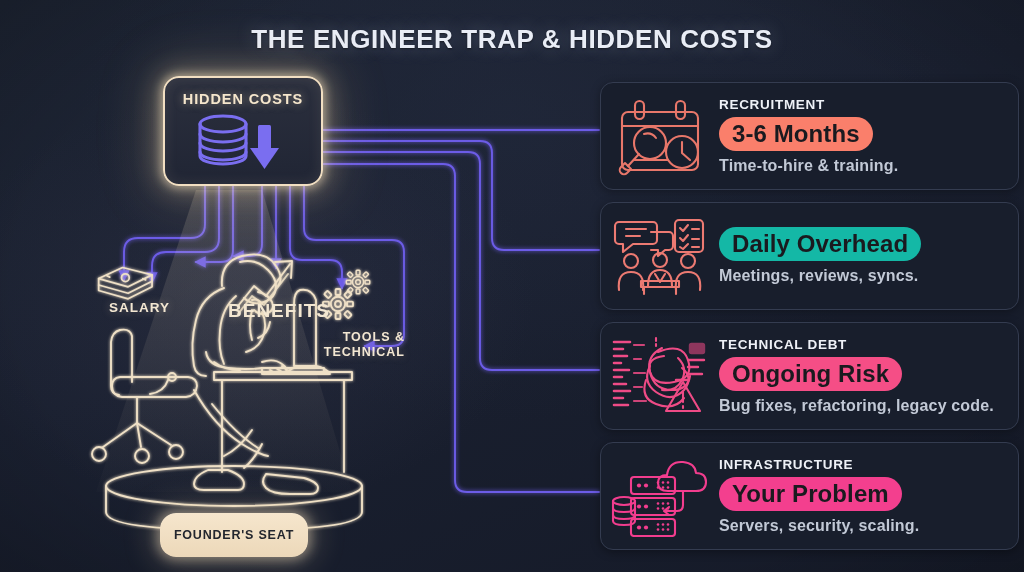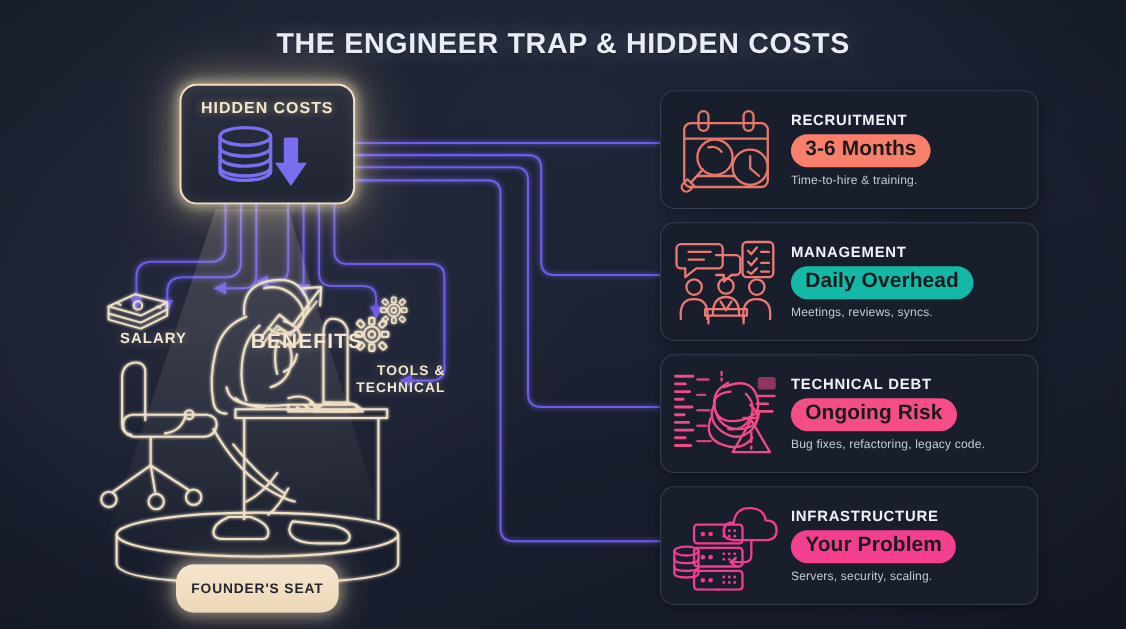--- a/index.html
+++ b/index.html
@@ -54,49 +54,49 @@
   #hidden-box .hb-icon{ margin-top:4px; }
 
   
   .wires{ position:absolute; inset:0; width:1024px; height:572px; pointer-events:none; }
   #wires-right{ z-index:3; }
   #wires-left{ z-index:4; }
   #illus-layer{ z-index:5; }
 
   
   .card{
-    position:absolute; left:600px; width:344px; height:108px;
+    position:absolute; left:600px; width:419px; height:108px;
     background:#181e2c;
     border:1px solid #343c50;
     border-radius:13px;
     box-shadow:0 2px 10px rgba(0,0,0,0.35);
     display:flex; align-items:center;
     z-index:7;
   }
   .card-icon{
     width:118px; min-width:118px; height:100%;
     display:flex; align-items:center; justify-content:center;
   }
   .card-body{ flex:1; padding-right:12px; }
   .card-title{
     font-size:13.5px; font-weight:bold; letter-spacing:0.7px;
     color:#eef1f7; margin-bottom:5px;
   }
   .badge{
     display:inline-block;
     padding:4px 13px 5px 13px;
     border-radius:20px;
-    font-size:19px; font-weight:bold;
+    font-size:24px; font-weight:bold;
     color:#1a1a1f;
     letter-spacing:0.1px;
     line-height:1.08;
   }
   .card-desc{
     margin-top:6px;
-    font-size:11px; color:#c2c9d6; letter-spacing:0.15px;
+    font-size:16px; color:#c2c9d6; letter-spacing:0.15px;font-weight:bold;
   }
 
   
   .il-label{
     position:absolute; z-index:6;
     color:#f3e7d2; font-weight:bold; letter-spacing:1px;
     text-align:right; line-height:1.16;
     text-shadow:0 0 9px rgba(235,215,180,0.35);
   }
   #lbl-salary{ left:84px; top:300px; width:86px; font-size:13.5px; }
@@ -370,21 +370,20 @@
         <path d="M8 74 q-2 -18 12 -18 q14 0 12 18"></path>
         <path d="M37 70 q0 -16 12 -16 q12 0 12 16"></path>
         <path d="M65 74 q-2 -18 12 -18 q14 0 12 18"></path>
         <path d="M44 58 l5 8 l5 -8"></path>
 
         <path d="M30 65 h38 v6 h-38 Z"></path>
         <path d="M33 71 v7 M65 71 v7"></path>
       </svg>
     </div>
     <div class="card-body">
-      <div class="card-title">MANAGEMENT</div>
       <span class="badge" style="background:#14b8a6">Daily Overhead</span>
       <div class="card-desc">Meetings, reviews, syncs.</div>
     </div>
   </div>
 
   <div class="card" style="top:442px">
     <div class="card-icon">
       <svg width="98" height="82" viewBox="0 0 98 82" fill="none" stroke="#f23d8e" stroke-width="2.1" stroke-linecap="round" stroke-linejoin="round">
 
         <path d="M56 20 q2 -14 16 -13 q12 1 13 11 q10 0 10 9 q0 9 -10 9 h-28 q-10 0 -10 -8 q0 -8 9 -8 Z"></path>

